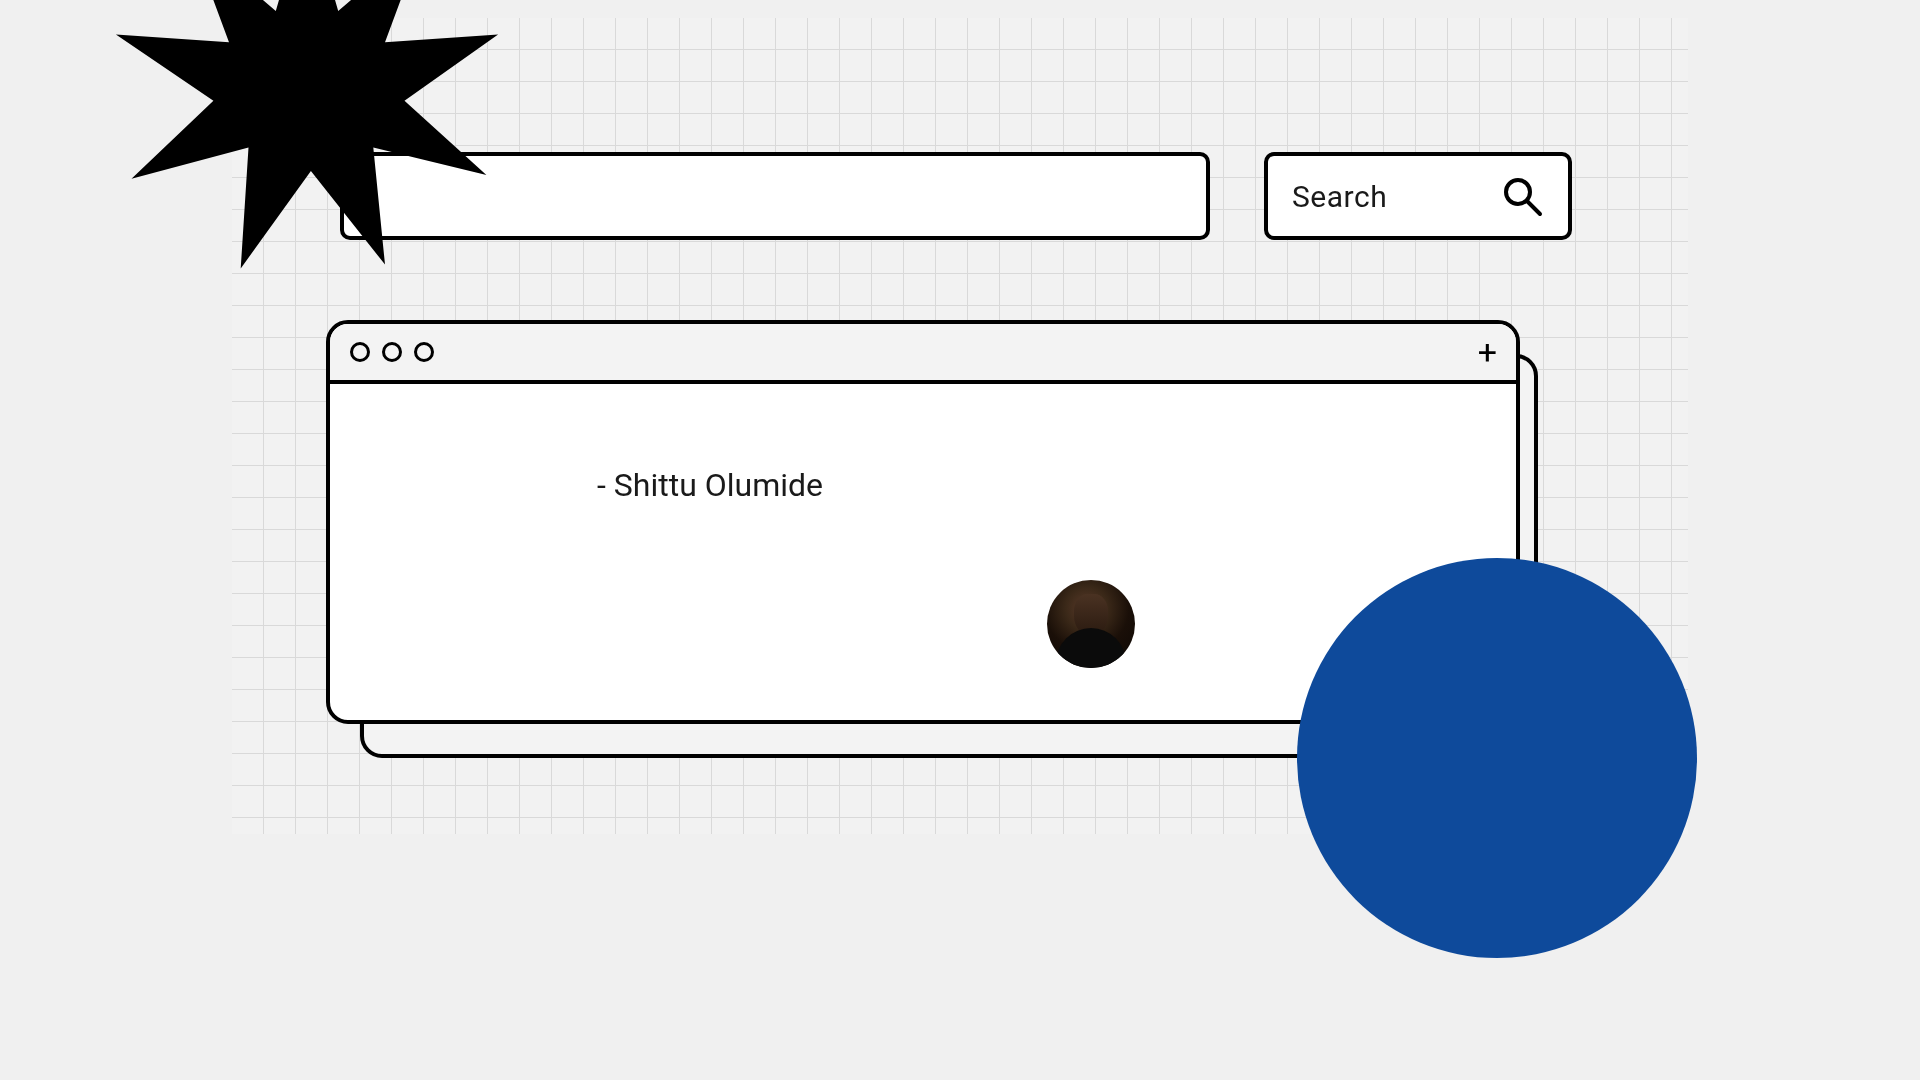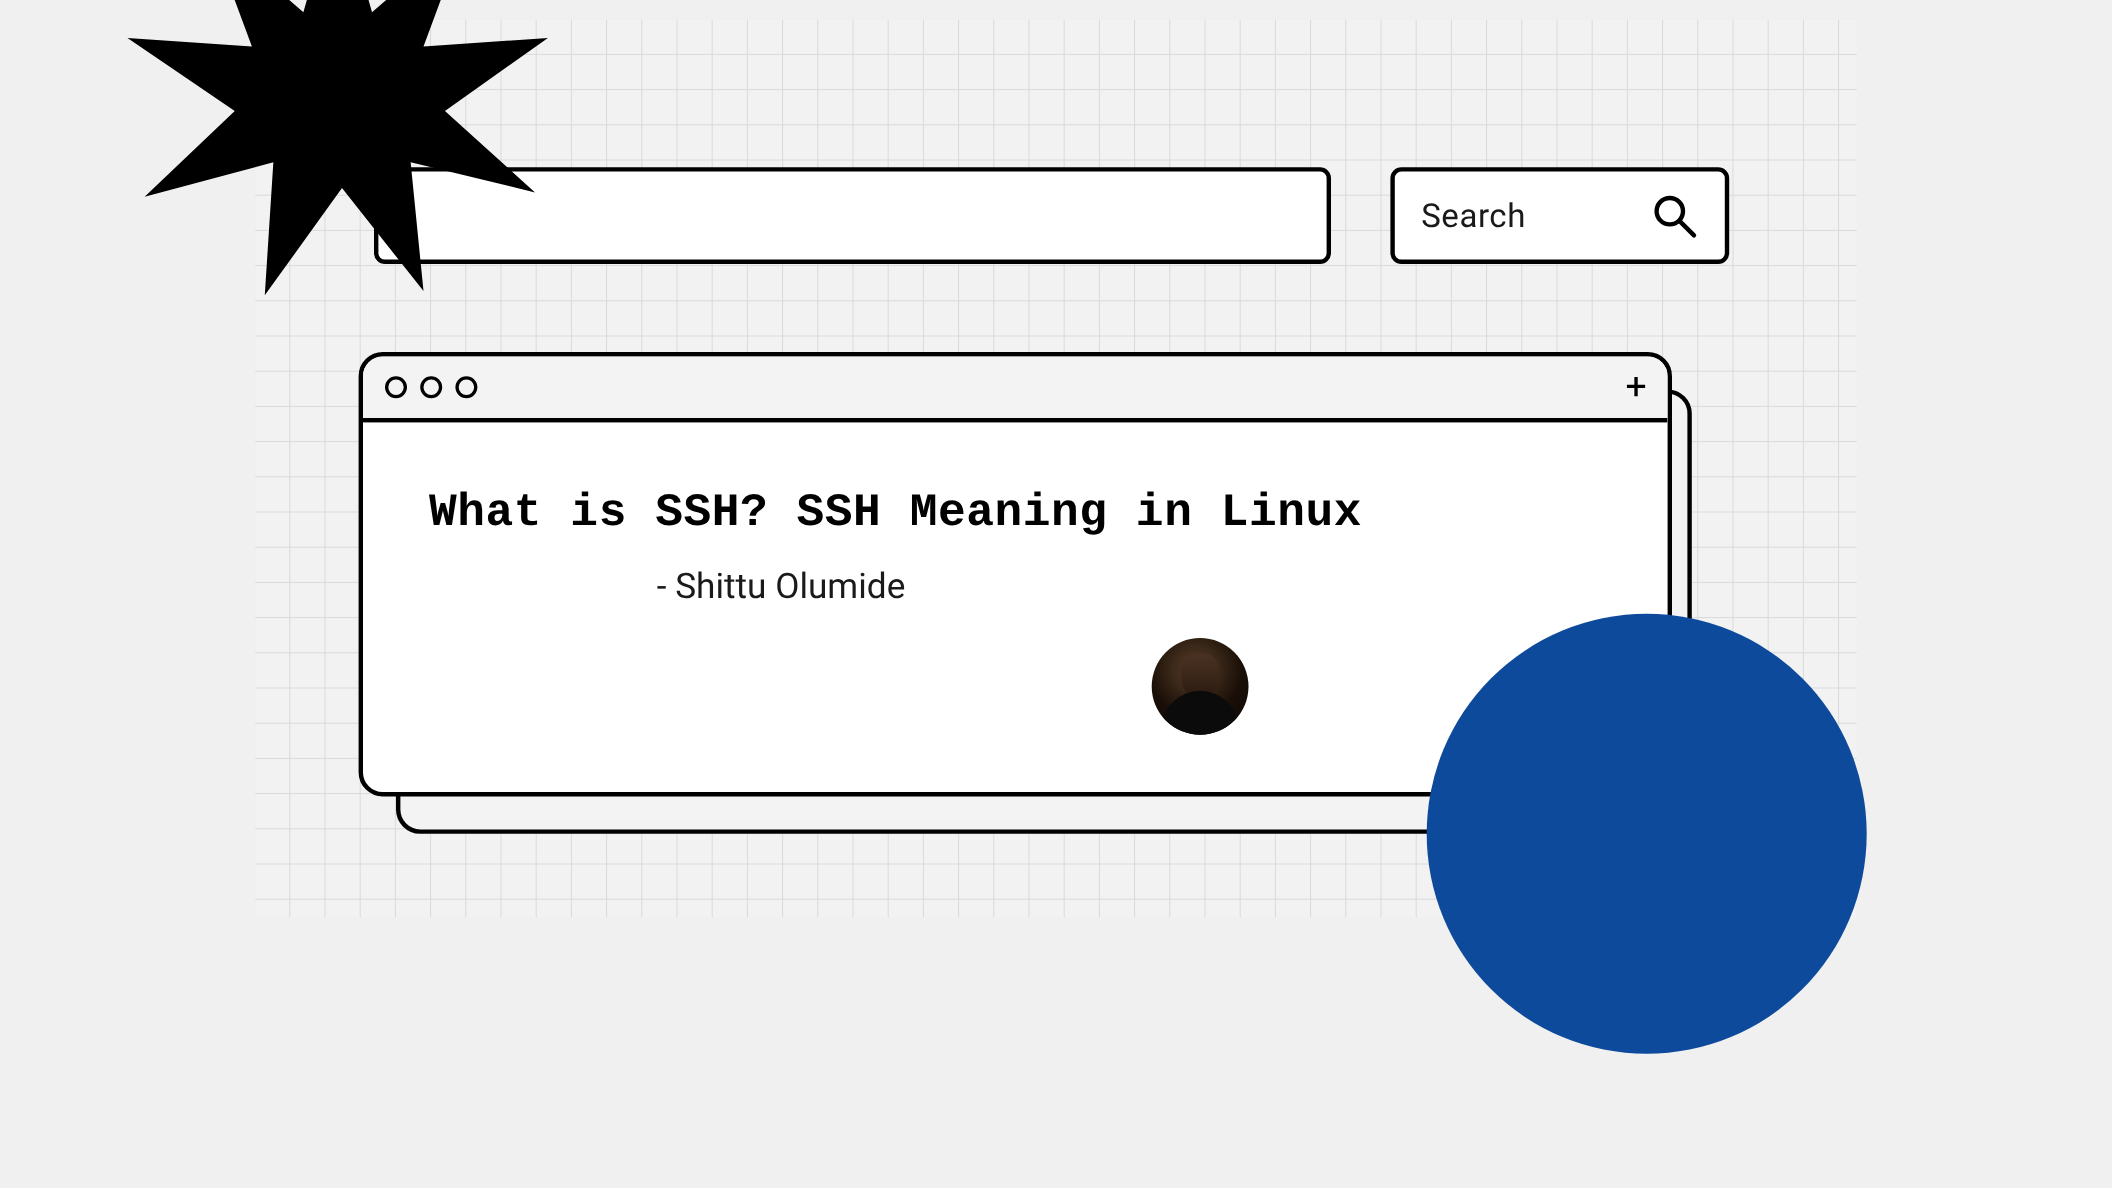--- a/index.html
+++ b/index.html
@@ -184,21 +184,20 @@
   <div class="window-front">
     <div class="titlebar">
       <div class="tl-dots">
         <div class="tl-dot"></div>
         <div class="tl-dot"></div>
         <div class="tl-dot"></div>
       </div>
       <div class="plus-icon">+</div>
     </div>
     <div class="content">
-      <div class="headline">What is SSH? SSH Meaning in Linux</div>
       <div class="byline">- Shittu Olumide</div>
     </div>
   </div>
 
   <div class="avatar"></div>
 
   <div class="big-circle"></div>
 
 </div>
 

